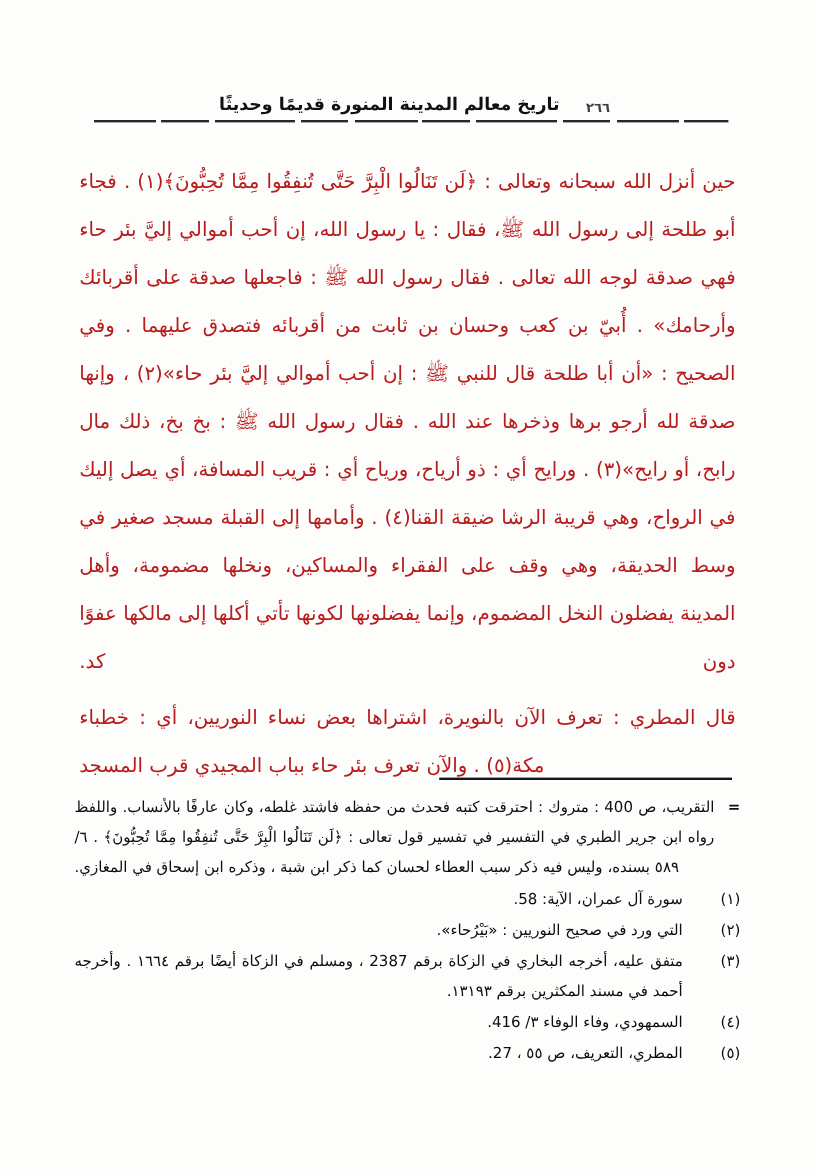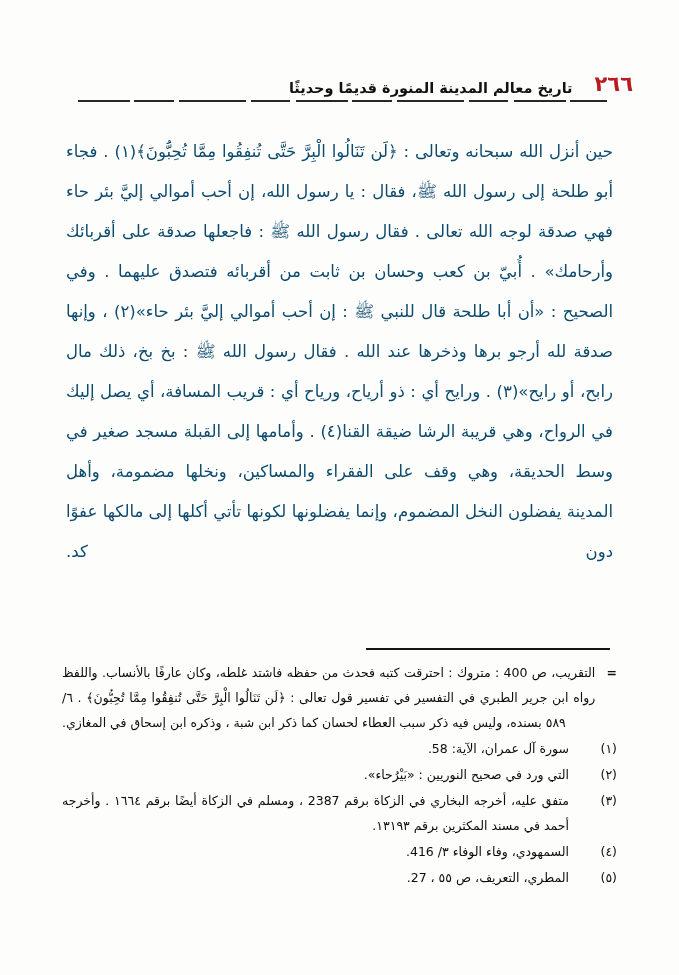--- a/index.html
+++ b/index.html
@@ -24,33 +24,33 @@
   
   .running-head {
     position: absolute;
     top: 66px;
     left: 58px;
     right: 46px;
     height: 30px;
     display: flex;
     flex-direction: row-reverse;
     align-items: flex-end;
-    justify-content: flex-end;
+    justify-content: center;
   }
   .head-title {
     font-size: 14.5px;
     font-weight: 700;
     letter-spacing: 0px;
     white-space: nowrap;
     color: #111;
   }
   .page-number {
-    font-size: 21px;
+    font-size: 11px;
     font-weight: 700;
-    color: #b91c1c;
+    color: #404040;
     letter-spacing: 1px;
     padding-left: 22px;
   }
   .head-rule {
     position: absolute;
     top: 100px;
     left: 78px;
     right: 72px;
     height: 2px;
     background:
@@ -69,21 +69,21 @@
   
   .body-block {
     position: absolute;
     top: 132px;
     left: 66px;
     right: 66px;
     text-align: justify;
     text-align-last: justify;
     font-size: 16.5px;
     line-height: 40px;
-    color: #0c4a6e;
+    color: #b91c1c;
   }
   .para {
     margin: 0 0 2px 0;
     text-align: justify;
     text-align-last: justify;
   }
   .para.last-line-right {
     text-align-last: left;
   }
   .para + .para { margin-top: 6px; }
@@ -145,20 +145,21 @@
 <div class="page">
 
   <div class="running-head">
     <div class="head-title">تاريخ معالم المدينة المنورة قديمًا وحديثًا</div>
     <div class="page-number">٢٦٦</div>
   </div>
   <div class="head-rule"></div>
 
   <div class="body-block">
     <p class="para">حين أنزل الله سبحانه وتعالى : ﴿لَن تَنَالُوا الْبِرَّ حَتَّى تُنفِقُوا مِمَّا تُحِبُّونَ﴾(١) . فجاء أبو طلحة إلى رسول الله ﷺ، فقال : يا رسول الله، إن أحب أموالي إليَّ بئر حاء فهي صدقة لوجه الله تعالى . فقال رسول الله ﷺ : فاجعلها صدقة على أقربائك وأرحامك» . أُبيّ بن كعب وحسان بن ثابت من أقربائه فتصدق عليهما . وفي الصحيح : «أن أبا طلحة قال للنبي ﷺ : إن أحب أموالي إليَّ بئر حاء»(٢) ، وإنها صدقة لله أرجو برها وذخرها عند الله . فقال رسول الله ﷺ : بخ بخ، ذلك مال رابح، أو رايح»(٣) . ورايح أي : ذو أرياح، ورياح أي : قريب المسافة، أي يصل إليك في الرواح، وهي قريبة الرشا ضيقة القنا(٤) . وأمامها إلى القبلة مسجد صغير في وسط الحديقة، وهي وقف على الفقراء والمساكين، ونخلها مضمومة، وأهل المدينة يفضلون النخل المضموم، وإنما يفضلونها لكونها تأتي أكلها إلى مالكها عفوًا دون كد.</p>
+    <p class="para last-line-right">قال المطري : تعرف الآن بالنويرة، اشتراها بعض نساء النوريين، أي : خطباء مكة(٥) . والآن تعرف بئر حاء بباب المجيدي قرب المسجد</p>
   </div>
 
   <div class="fn-rule"></div>
 
   <div class="footnotes">
 
     <div class="fn fn-cont">
       <div class="fn-eq">=</div>
       <div class="fn-text">التقريب، ص 400 : متروك : احترقت كتبه فحدث من حفظه فاشتد غلطه، وكان عارفًا بالأنساب. واللفظ رواه ابن جرير الطبري في التفسير في تفسير قول تعالى : ﴿لَن تَنَالُوا الْبِرَّ حَتَّى تُنفِقُوا مِمَّا تُحِبُّونَ﴾ . ٦/ ٥٨٩ بسنده، وليس فيه ذكر سبب العطاء لحسان كما ذكر ابن شبة ، وذكره ابن إسحاق في المغازي.</div>
     </div>

